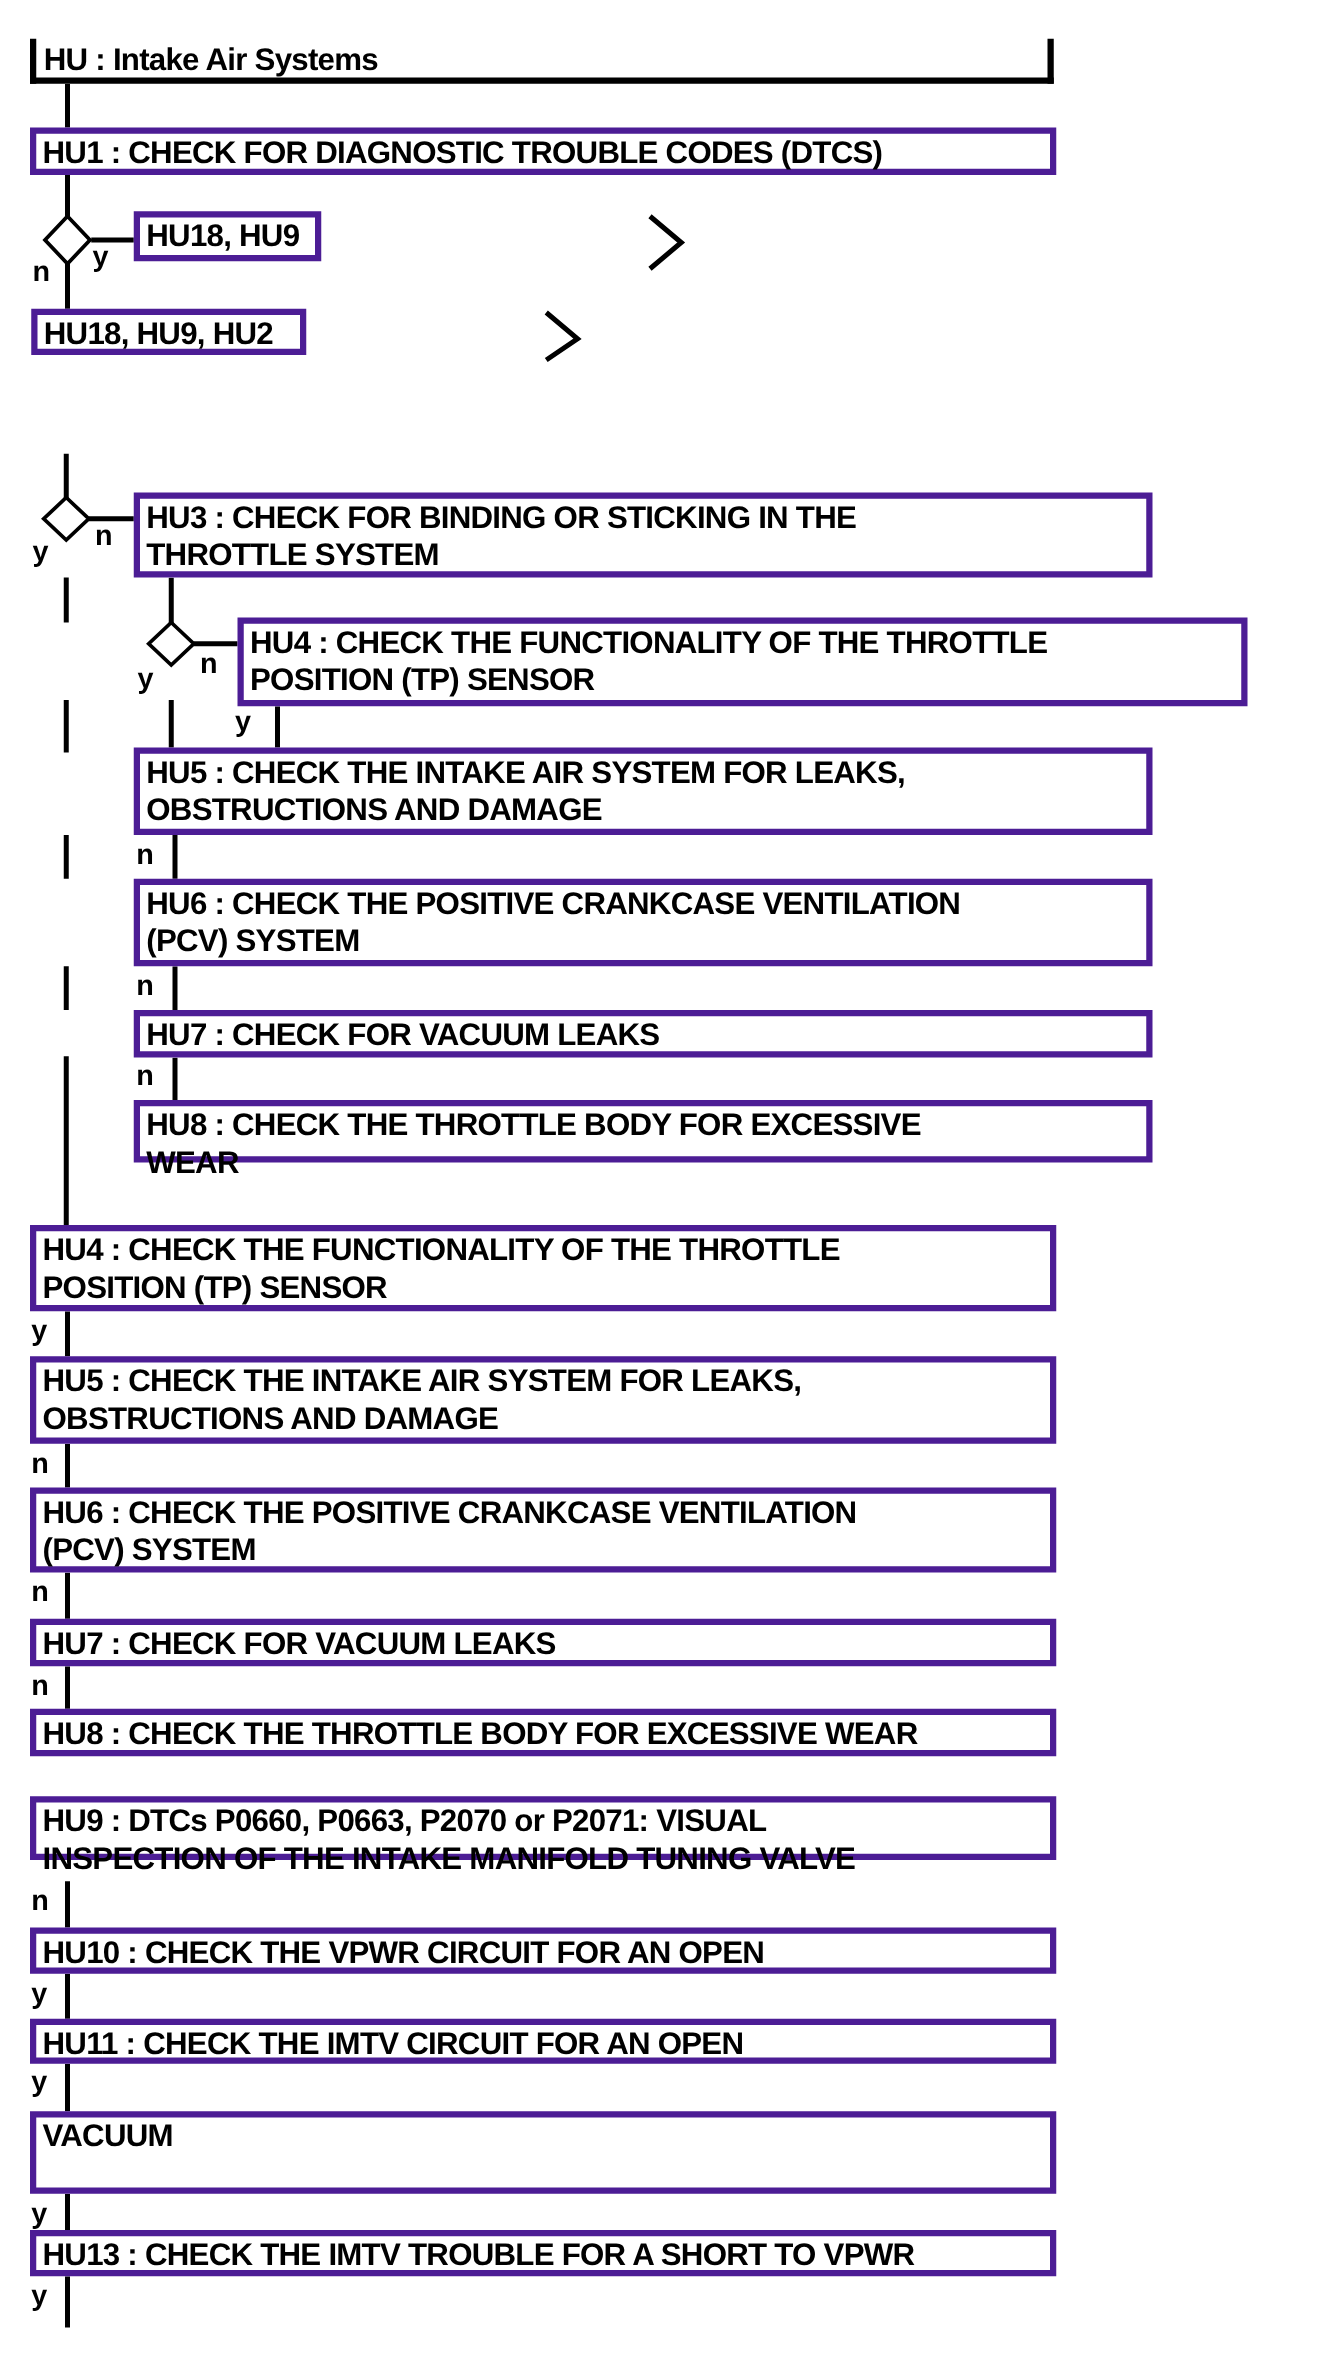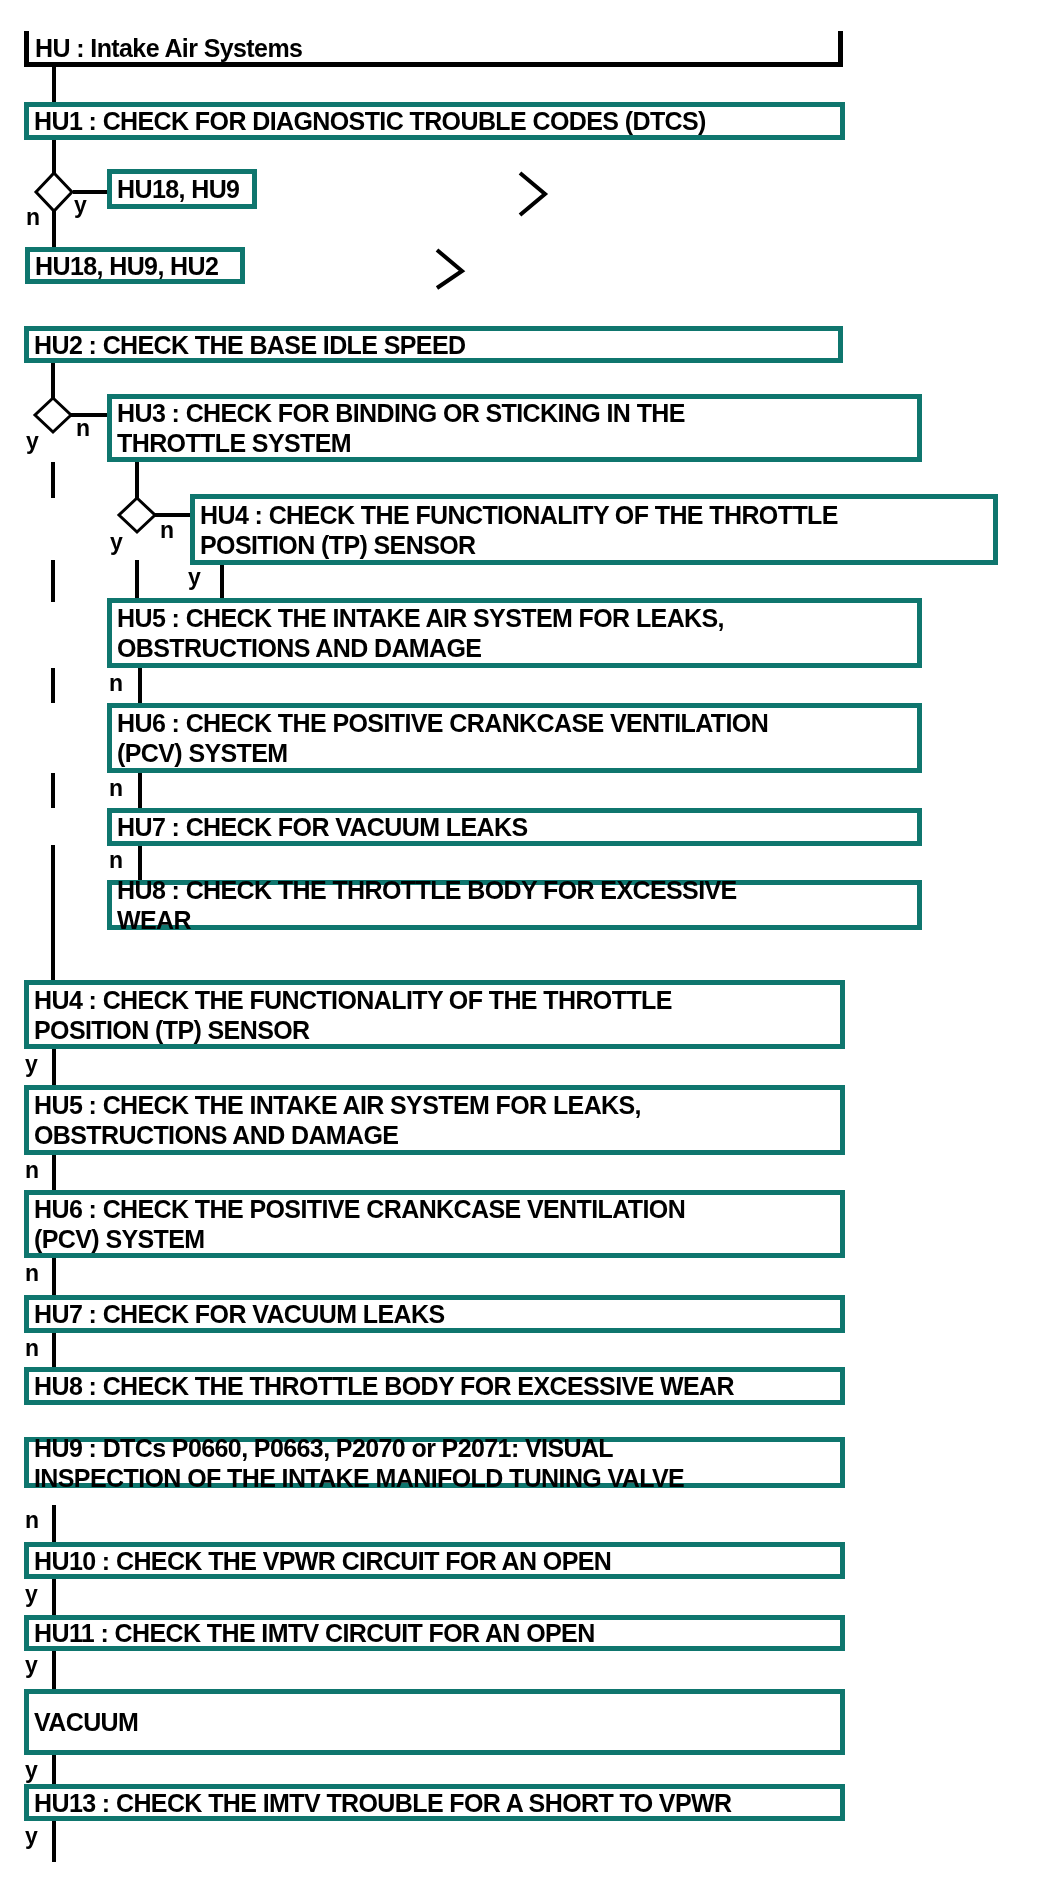--- a/index.html
+++ b/index.html
@@ -11,25 +11,25 @@
     font-family: "Liberation Sans", sans-serif;
     color: #000;
     overflow: hidden;
   }
   svg.layer {
     position:absolute; left:0; top:0; width:1056px; height:1888px;
   }
   .node {
     position: absolute;
     box-sizing: border-box;
-    border: 5px solid #0f766e;
+    border: 5px solid #4c1d95;
     background: #fff;
     display: flex;
     flex-direction: column;
-    justify-content: center;
+    justify-content: flex-start;
     padding-left: 5px;
     font-weight: bold;
     font-size: 25px;
     letter-spacing: -0.6px;
   }
   .node .ln { display:block; line-height:30px; white-space:nowrap; }
   .title-bracket {
     position: absolute;
     left: 24px; top: 31px;
     width: 819px; height: 36px;
@@ -122,23 +122,20 @@
   </div>
 
   <div class="node" style="left:107px;top:169px;width:150px;height:40px">
     <span class="ln">HU18, HU9</span>
   </div>
 
   <div class="node" style="left:25px;top:247px;width:220px;height:37px">
     <span class="ln">HU18, HU9, HU2</span>
   </div>
 
-  <div class="node" style="left:24px;top:326px;width:819px;height:37px">
-    <span class="ln">HU2 : CHECK THE BASE IDLE SPEED</span>
-  </div>
 
   <div class="node" style="left:107px;top:394px;width:815px;height:68px">
     <span class="ln">HU3 : CHECK FOR BINDING OR STICKING IN THE</span>
     <span class="ln">THROTTLE SYSTEM</span>
   </div>
 
   <div class="node" style="left:190px;top:494px;width:808px;height:71px">
     <span class="ln">HU4 : CHECK THE FUNCTIONALITY OF THE THROTTLE</span>
     <span class="ln">POSITION (TP) SENSOR</span>
   </div>

